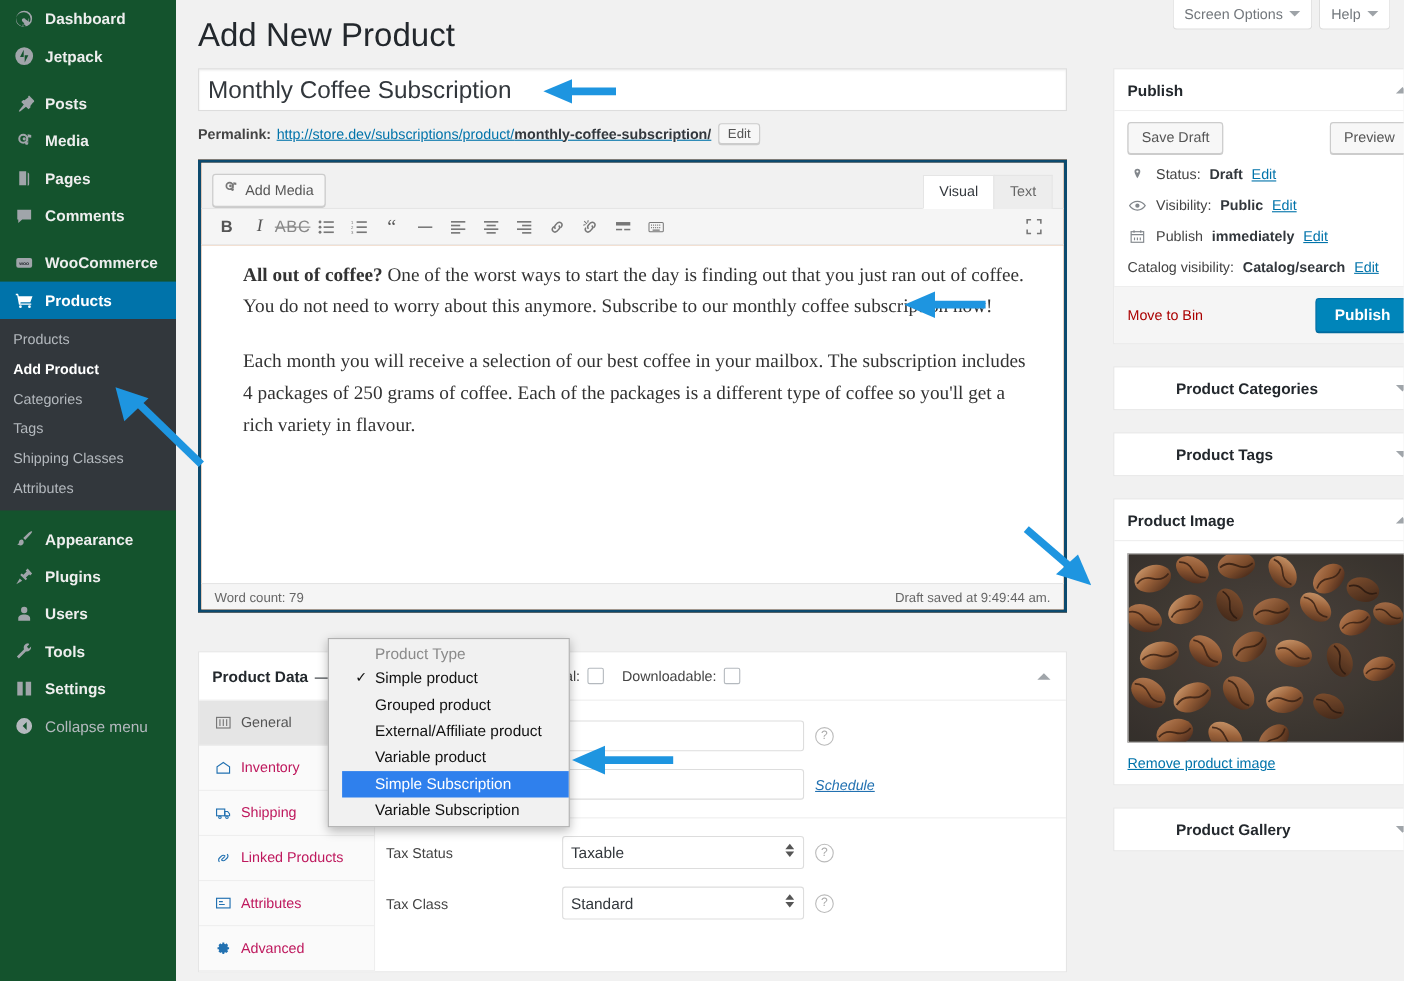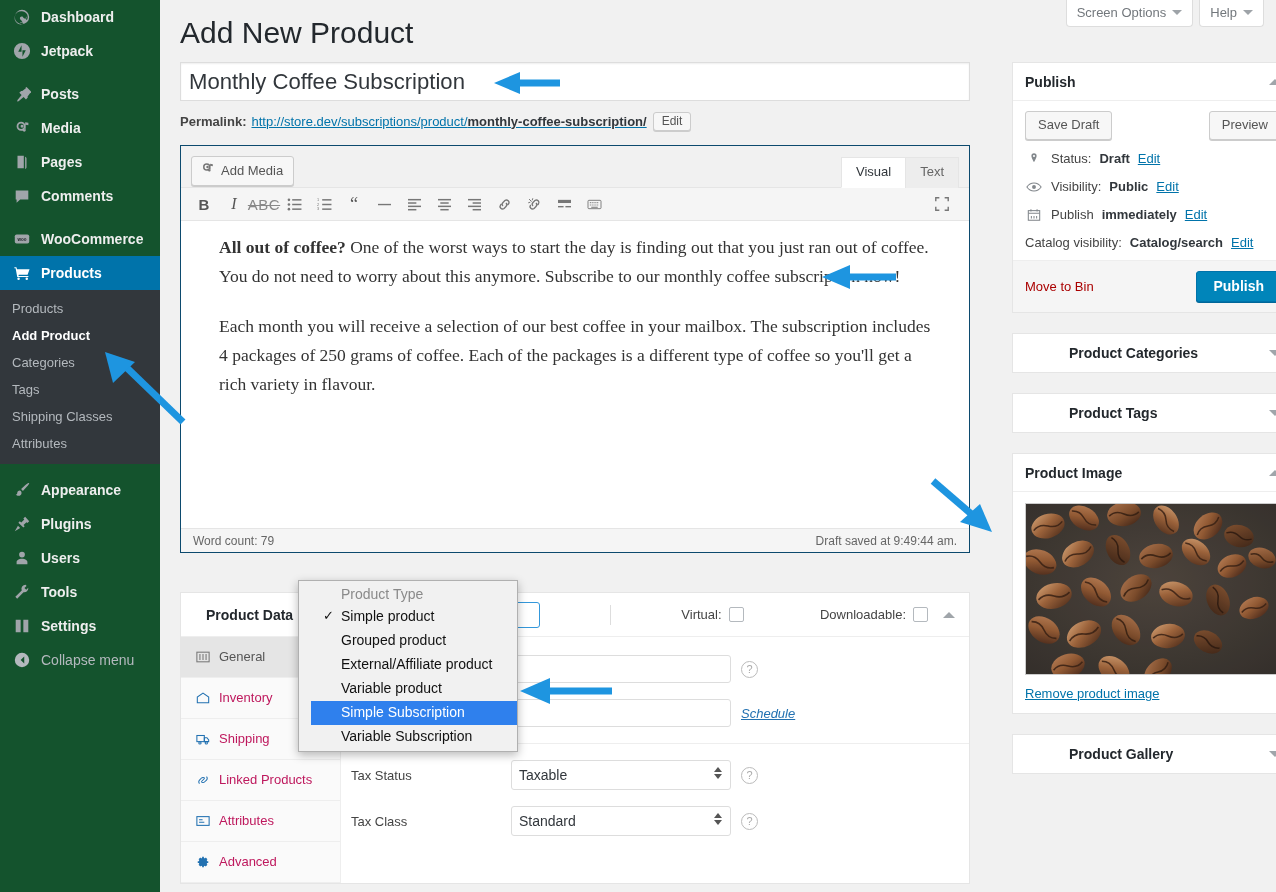--- a/index.html
+++ b/index.html
@@ -135,21 +135,21 @@
     padding: 1px 8px 2px;
     font-size: 12px;
     color: #555;
     cursor: pointer;
     box-shadow: 0 1px 0 #ccc;
   }
 
   
   #postdivrich {
     margin-top: 12px;
-    border: 1px solid #0c4a6e;
+    border: 3px solid #0c4a6e;
     background: #f97316;
     width: 790px;
   }
   .wp-editor-tools {
     background: #f1f1f1;
     padding: 10px 10px 0 10px;
     height: 42px;
     position: relative;
     border-bottom: 1px solid #e5e5e5;
   }
@@ -226,24 +226,23 @@
   
   #woocommerce-product-data {
     position: absolute; left: 20px; top: 592px;
     width: 790px;
     background: #fff;
     border: 1px solid #e5e5e5;
   }
   .pd-header {
     height: 44px;
     display: flex; align-items: center;
-    padding: 0 25px;
+    padding: 0 12px;
     border-bottom: 1px solid #eee;
     position: relative;
-    justify-content: space-between;
   }
   .pd-header h3 {
     margin: 0; font-size: 14px; font-weight: 700; color: #23282d;
     display:flex; align-items:center; gap:6px;
   }
   .pd-dash { color:#23282d; font-weight:400;}
   .type-select {
     margin-left: 6px;
     border: 1px solid #3498db;
     background: #fff;

